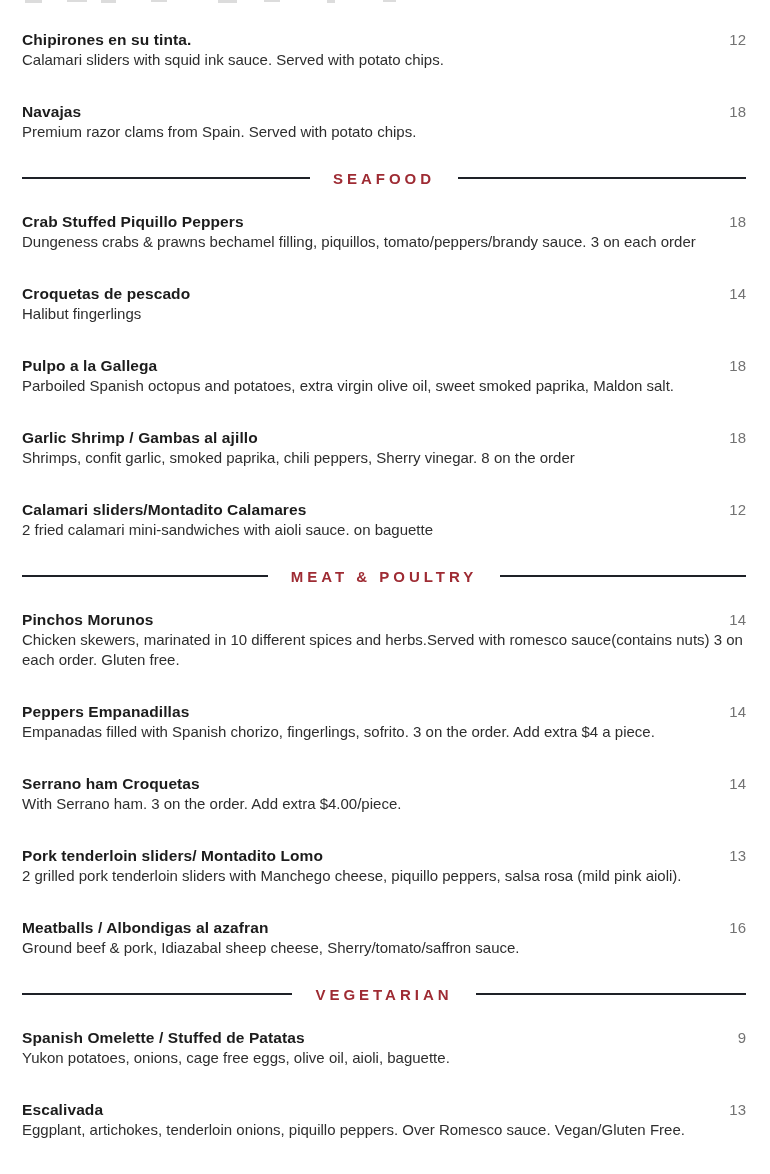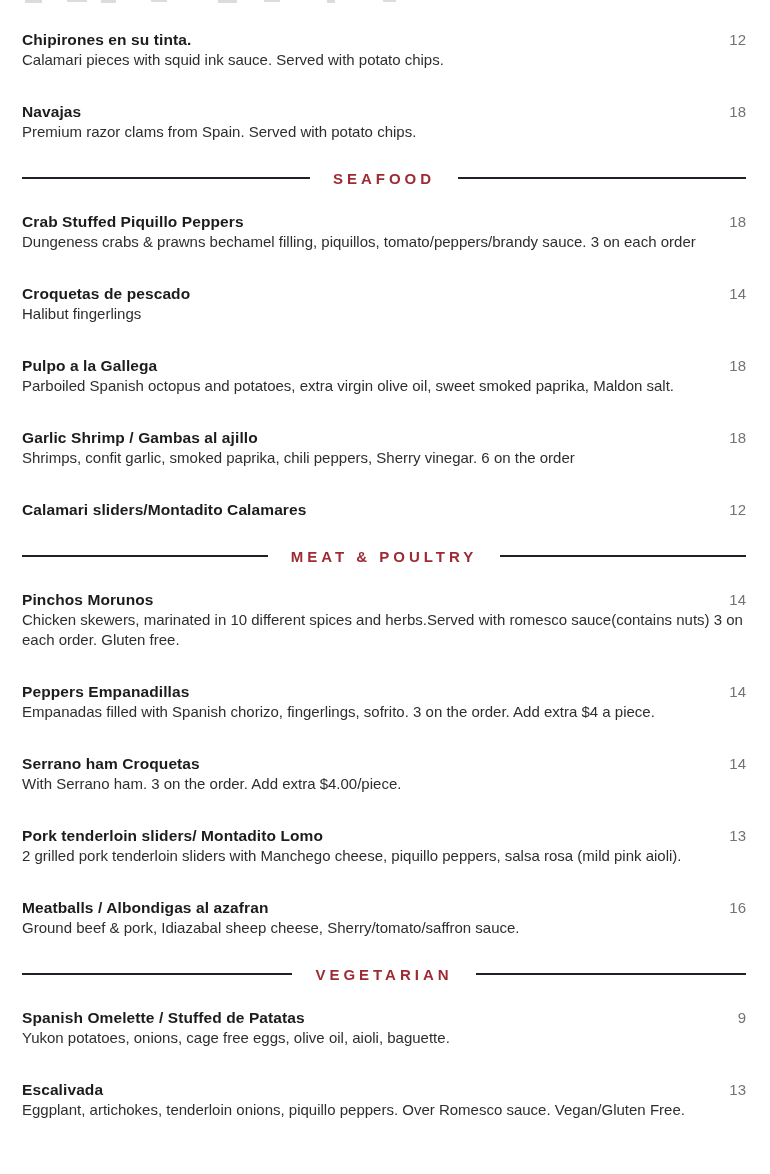--- a/index.html
+++ b/index.html
@@ -82,21 +82,21 @@
     <span></span>
 </div>
 
 <div class="page">
 
   <div class="item">
     <div class="item-head">
       <span class="item-name">Chipirones en su tinta.</span>
       <span class="item-price">12</span>
     </div>
-    <div class="item-desc">Calamari pieces with squid ink sauce. Served with potato chips.</div>
+    <div class="item-desc">Calamari sliders with squid ink sauce. Served with potato chips.</div>
   </div>
   <div class="item">
     <div class="item-head">
       <span class="item-name">Navajas</span>
       <span class="item-price">18</span>
     </div>
     <div class="item-desc">Premium razor clams from Spain. Served with potato chips.</div>
   </div>
 
   <div class="divider">
@@ -123,27 +123,28 @@
       <span class="item-name">Pulpo a la Gallega</span>
       <span class="item-price">18</span>
     </div>
     <div class="item-desc">Parboiled Spanish octopus and potatoes, extra virgin olive oil, sweet smoked paprika, Maldon salt.</div>
   </div>
   <div class="item">
     <div class="item-head">
       <span class="item-name">Garlic Shrimp / Gambas al ajillo</span>
       <span class="item-price">18</span>
     </div>
-    <div class="item-desc">Shrimps, confit garlic, smoked paprika, chili peppers, Sherry vinegar. 6 on the order</div>
+    <div class="item-desc">Shrimps, confit garlic, smoked paprika, chili peppers, Sherry vinegar. 8 on the order</div>
   </div>
   <div class="item">
     <div class="item-head">
       <span class="item-name">Calamari sliders/Montadito Calamares</span>
       <span class="item-price">12</span>
     </div>
+    <div class="item-desc">2 fried calamari mini-sandwiches with aioli sauce. on baguette</div>
   </div>
 
   <div class="divider">
     <span class="rule"></span>
     <span class="section-title">MEAT &amp; POULTRY</span>
     <span class="rule"></span>
   </div>
   <div class="item">
     <div class="item-head">
       <span class="item-name">Pinchos Morunos</span>

